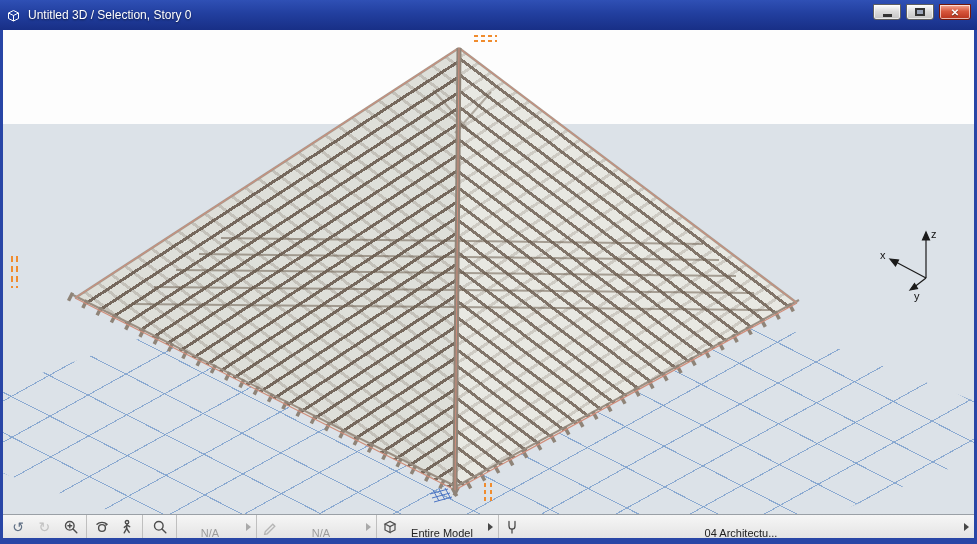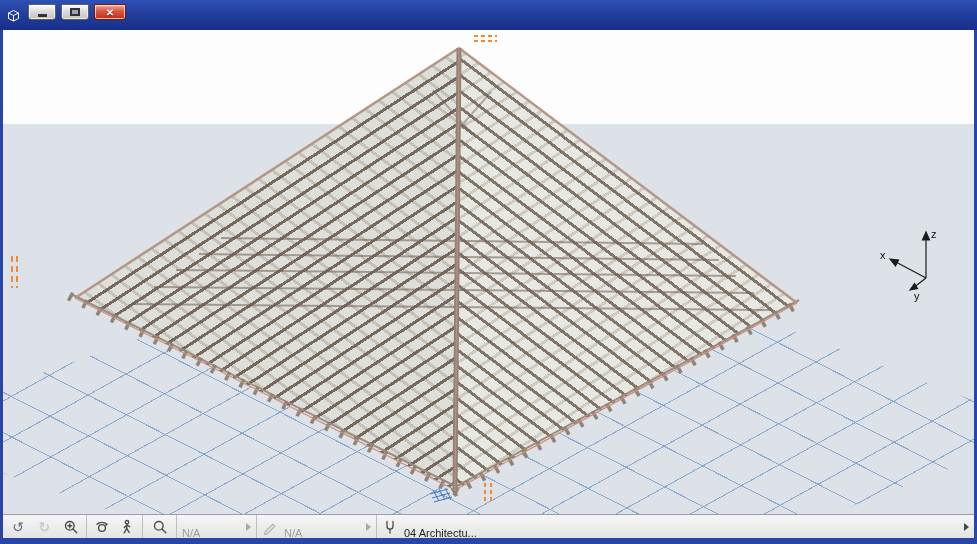--- a/index.html
+++ b/index.html
@@ -65,21 +65,21 @@
   .overlay{position:absolute;left:0;top:0;width:971px;height:484px;}
   
   .statusbar{
     position:absolute;left:3px;top:514px;width:971px;height:24px;
     background:linear-gradient(#f6f6f6,#e4e4e4);
     border-top:1px solid #9aa0a6;
     display:flex;align-items:stretch;font-size:11px;color:#222;
   }
   .sbgroup{display:flex;align-items:center;border-right:1px solid #bfbfbf;padding:0 5px;gap:6px;}
   .sbgroup:last-child{border-right:none;flex:1;}
-  .seg-label{flex:1;text-align:left;white-space:nowrap;overflow:hidden;margin-top:12px;}
+  .seg-label{flex:1;text-align:center;white-space:nowrap;overflow:hidden;margin-top:12px;}
   .seg-label.disabled{color:#9c9c9c;}
   .fly{width:0;height:0;border:4px solid transparent;border-right:0;border-left:5px solid #474747;margin-left:2px;}
   .fly.disabled{border-left-color:#a9a9a9;}
   .ticon{width:16px;height:16px;display:inline-flex;align-items:center;justify-content:center;}
   .uglyph{font-size:14px;line-height:16px;}
   .uglyph.prev{color:#5f6f84;}
   .uglyph.next{color:#c1c1c1;}
   .w80{width:80px;} .w120{width:120px;} .w122{width:122px;} .w118{width:118px;}
   .w84{width:84px;justify-content:space-around;} .w56{width:56px;justify-content:space-around;} .w34{width:34px;justify-content:center;}
 </style>
@@ -91,20 +91,21 @@
   <div class="titlebar">
     <span class="win-icon">
       <svg width="15" height="15" viewBox="0 0 15 15">
         <g stroke="#ffffff" fill="none" stroke-width="1">
           <polygon points="2.5,5 7.5,2.5 12.5,5 7.5,7.5"></polygon>
           <polyline points="2.5,5 2.5,10.5 7.5,13 7.5,7.5"></polyline>
           <polyline points="12.5,5 12.5,10.5 7.5,13"></polyline>
         </g>
       </svg>
     </span>
+    <span class="title-text">Untitled 3D / Selection, Story 0</span>
     <span class="tb-controls">
       <span class="tb-btn">
           <span class="min-glyph"></span>
         </span>
       <span class="tb-btn">
           <span class="max-glyph"></span>
         </span>
       <span class="tb-btn close">✕</span>
     </span>
   </div>
@@ -238,20 +239,31 @@
         <svg width="16" height="16" viewBox="0 0 16 16" stroke="#b5b5b5" stroke-width="1.3" fill="none">
           <path d="M3.2 12.8 L10.8 5.2 l2 2 L5.2 14.8 l-2.6 .6 z"></path>
         </svg>
       </span>
       <span class="seg-label disabled">N/A</span>
       <span class="fly disabled"></span>
     </div>
 
 
 
+    <div class="sbgroup w122">
+      <span class="ticon">
+        <svg width="16" height="16" viewBox="0 0 16 16" stroke="#4c4c4c" stroke-width="1.2" fill="none">
+          <polygon points="3,5 8,2.5 13,5 8,7.5"></polygon>
+          <polyline points="3,5 3,11 8,13.5 8,7.5"></polyline>
+          <polyline points="13,5 13,11 8,13.5"></polyline>
+        </svg>
+      </span>
+      <span class="seg-label">Entire Model</span>
+      <span class="fly"></span>
+    </div>
 
     <div class="sbgroup w118">
       <span class="ticon">
         <svg width="16" height="16" viewBox="0 0 16 16" stroke="#4c4c4c" stroke-width="1.3" fill="none" stroke-linecap="round">
           <path d="M5 2.5 v4.5 a3 3.2 0 0 0 6 0 V2.5"></path>
           <line x1="8" y1="10.2" x2="8" y2="14"></line>
         </svg>
       </span>
       <span class="seg-label">04 Architectu...</span>
       <span class="fly"></span>

